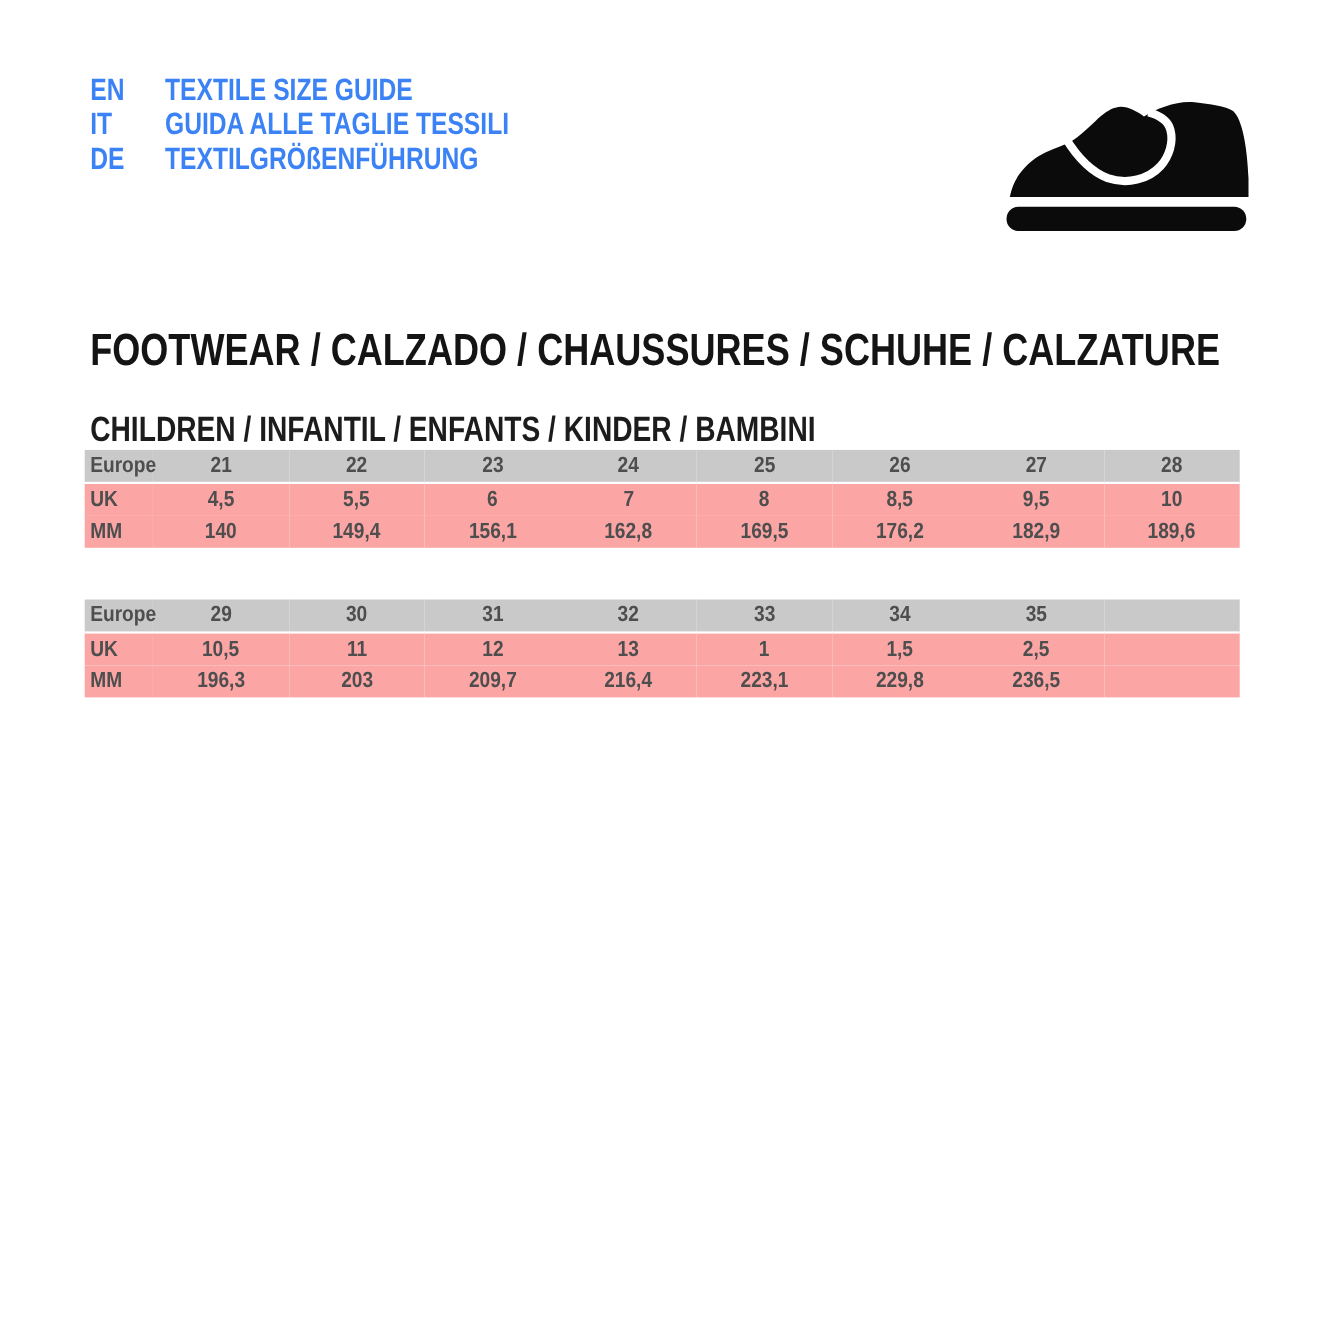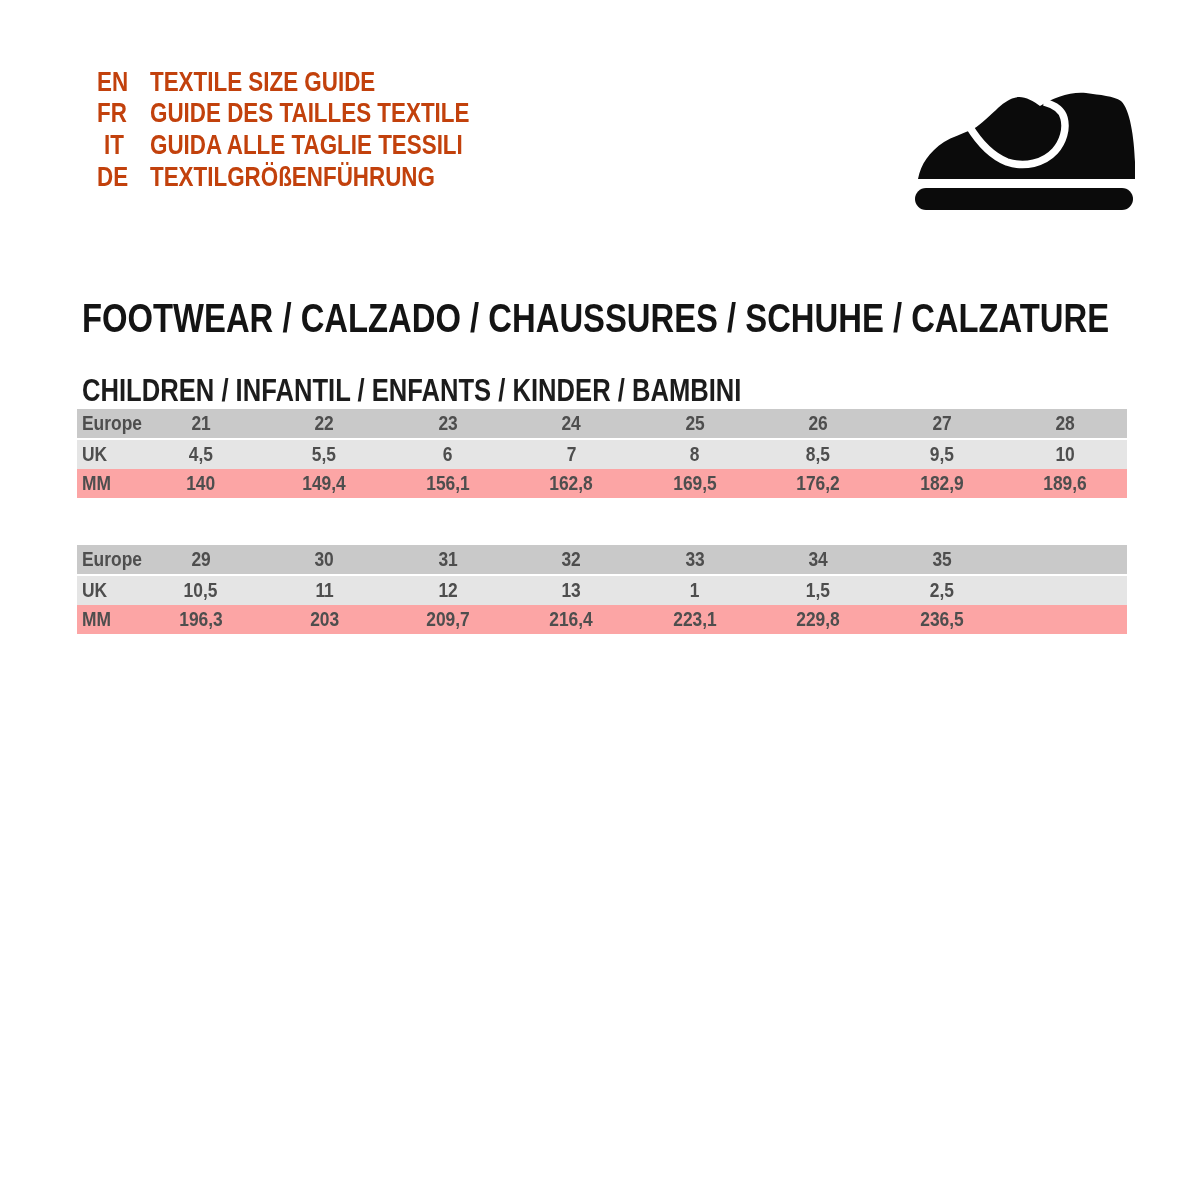--- a/index.html
+++ b/index.html
@@ -8,21 +8,21 @@
     font-family:"Liberation Sans", sans-serif;
     position:relative; overflow:hidden;
     -webkit-font-smoothing:antialiased;
   }
   
   .cx  { display:inline-block; transform:scaleX(0.80); transform-origin:0 50%; white-space:nowrap; }
   .cxc { display:inline-block; transform:scaleX(0.87); transform-origin:50% 50%; white-space:nowrap; }
   .cxl { display:inline-block; transform:scaleX(0.87); transform-origin:0 50%; white-space:nowrap; }
 
   
-  .langs { position:absolute; left:82px; top:66px; color:#c2410c;text-align:center; }
+  .langs { position:absolute; left:82px; top:66px; color:#3b82f6; }
   .lang-row { display:flex; height:31.6px; align-items:center; font-size:28px; font-weight:bold; }
   .lang-code { width:68px; }
 
   
   .shoe { position:absolute; left:914px; top:82px; width:224px; height:133px; }
 
   
   .h-main { position:absolute; left:82px; top:295px; font-size:41px; font-weight:bold; color:#141414;text-align:right; }
   .h-sub  { position:absolute; left:82px; top:372px; font-size:32px; font-weight:bold; color:#1c1c1c; }
 
@@ -30,35 +30,31 @@
   .size-table { position:absolute; left:77px; width:1050px; border-collapse:collapse; table-layout:fixed; }
   .t1 { top:409px; }
   .t2 { top:545px; }
   .size-table td, .size-table th {
     height:29px; padding:0; margin:16px;
     font-size:20px; font-weight:bold; color:#4e4e4e;
     text-align:center; vertical-align:middle;
   }
   .size-table th.lbl { text-align:left; padding-left:5px; font-weight:bold; }
   tr.rh { background:#c9c9c9; border-bottom:2px solid #ffffff; }
-  tr.ru { background:#e5e5e5; }
+  tr.ru { background:#fca5a5; }
   tr.rm { background:#fca5a5; }
   col.c-lbl { width:62px; }
 </style>
 </head>
 <body>
 
 <div class="langs">
   <div class="lang-row">
     <span class="lang-code"><span class="cx">EN</span></span>
     <span class="cx">TEXTILE SIZE GUIDE</span>
-  </div>
-  <div class="lang-row">
-    <span class="lang-code"><span class="cx">FR</span></span>
-    <span class="cx">GUIDE DES TAILLES TEXTILE</span>
   </div>
   <div class="lang-row">
     <span class="lang-code"><span class="cx">IT</span></span>
     <span class="cx">GUIDA ALLE TAGLIE TESSILI</span>
   </div>
   <div class="lang-row">
     <span class="lang-code"><span class="cx">DE</span></span>
     <span class="cx">TEXTILGRÖßENFÜHRUNG</span>
   </div>
 </div>

